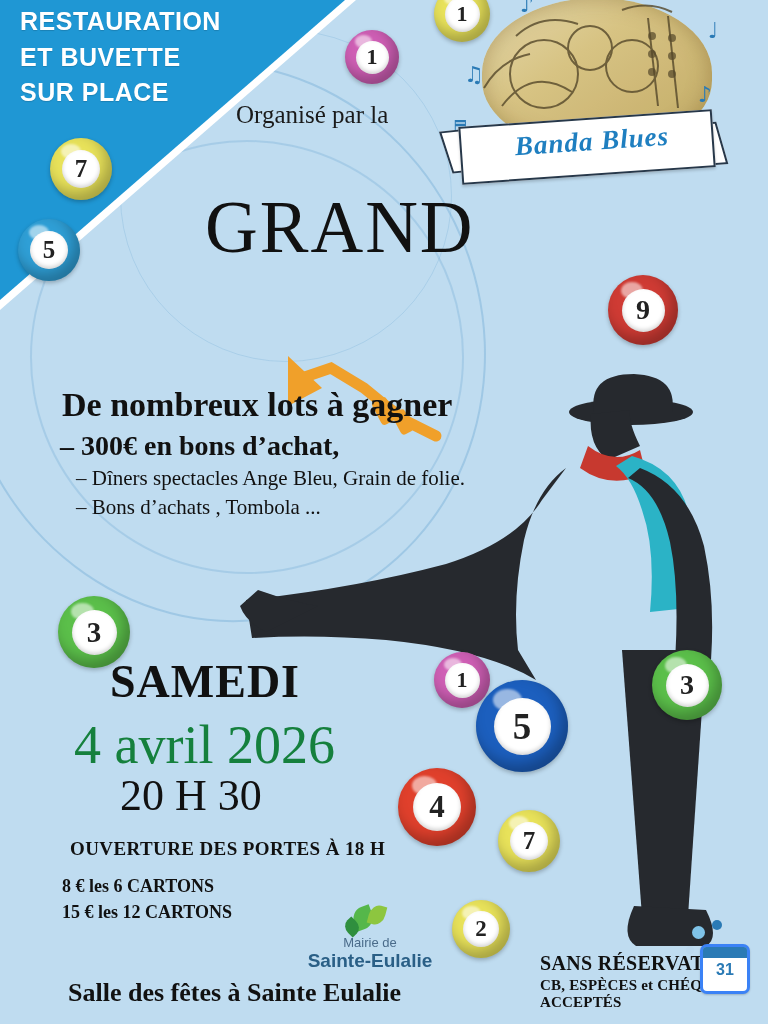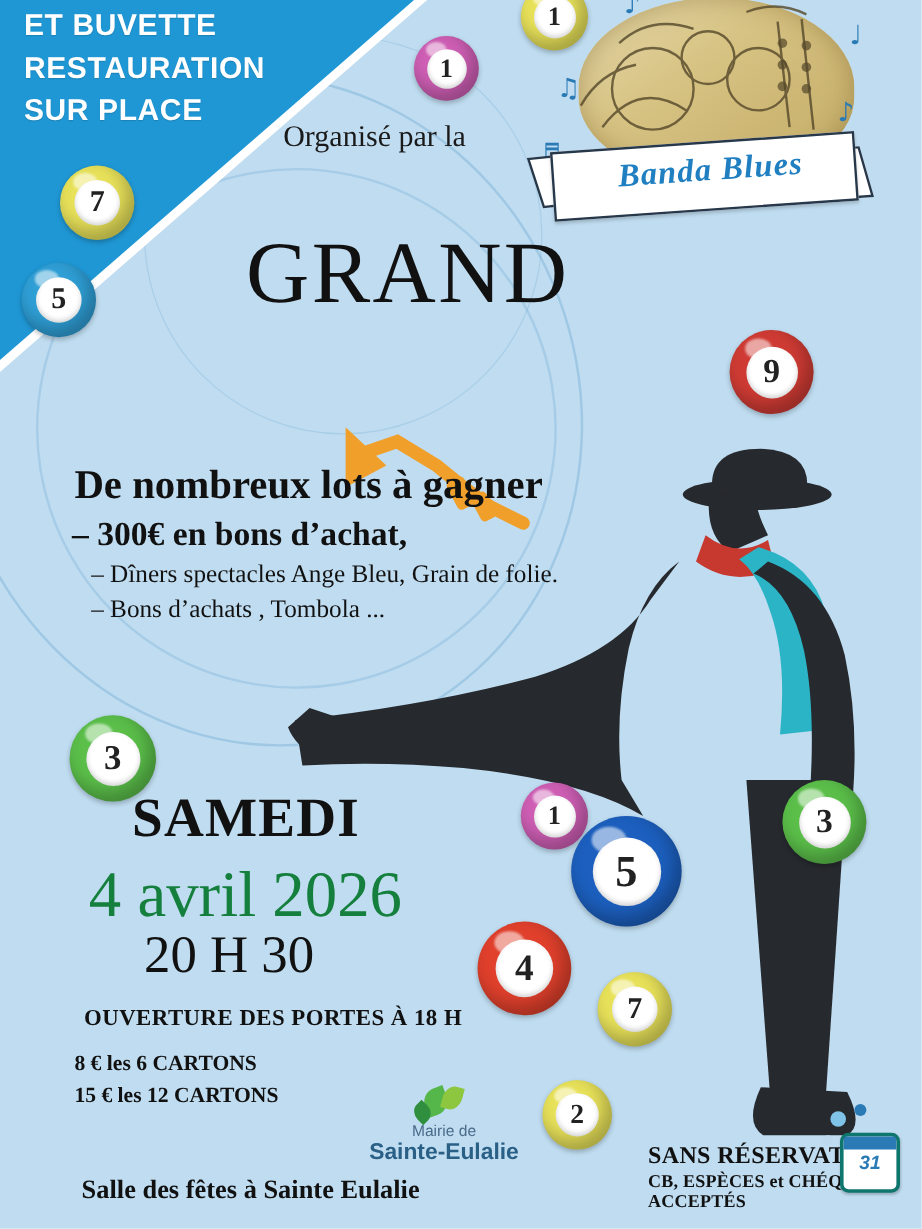--- a/index.html
+++ b/index.html
@@ -153,21 +153,21 @@
     font-family:"Liberation Serif", serif;
     letter-spacing:0.4px;
   }
   .tarifs{
     position:absolute;left:62px;top:873px;
     font-size:18px;font-weight:bold;color:#111;
     line-height:1.45;
   }
   .salle{
     position:absolute;left:68px;top:978px;
-    font-size:22px;font-weight:bold;color:#111;
+    font-size:26px;font-weight:bold;color:#111;
   }
 
   
   .mairie{
     position:absolute;left:305px;top:905px;width:130px;text-align:center;
   }
   .mairie .leaf{
     position:relative;height:30px;
   }
   .mairie .l1{
@@ -187,23 +187,22 @@
 
   
   .reserv{
     position:absolute;left:540px;top:952px;
     font-family:"Liberation Serif", serif;
   }
   .reserv .r1{font-size:20px;font-weight:bold;color:#111;letter-spacing:0.3px;}
   .reserv .r2{font-size:15px;font-weight:bold;color:#111;letter-spacing:0.2px;margin-top:2px;}
   .cal{
     position:absolute;left:700px;top:944px;width:44px;height:44px;
-    background:#ffffff;border:3px solid #0f766e;border-radius:7px;
+    background:#ffffff;border:3px solid #3b82f6;border-radius:7px;
     box-shadow:0 1px 2px rgba(0,0,0,.2);
-    font-style:italic;
   }
   .cal .top{position:absolute;left:0;top:0;right:0;height:11px;background:#2a7ab5;border-radius:3px 3px 0 0;}
   .cal .num{position:absolute;left:0;right:0;top:14px;text-align:center;font-size:16px;font-weight:bold;color:#2a7ab5;font-family:"Liberation Sans",sans-serif;}
   .dot{position:absolute;border-radius:50%;}
   .dot.d1{left:692px;top:926px;width:13px;height:13px;background:#7fc3e8;}
   .dot.d2{left:712px;top:920px;width:10px;height:10px;background:#2a7ab5;}
   .dot.d3{left:686px;top:946px;width:8px;height:8px;background:#bcd9ee;}
 
   
   .musician{position:absolute;left:236px;top:350px;width:520px;height:640px;}
@@ -258,22 +257,22 @@
     <path d="M386 300 L470 300 L452 566 L406 566 Z" fill="#26292e"></path>
 
     <path d="M398 556 Q384 586 400 596 L470 596 Q484 588 470 560 Z" fill="#26292e"></path>
 
     <path d="M30 282 Q10 272 4 256 L22 240 Q56 252 82 256 Z" fill="#26292e"></path>
   </svg>
 
   <div class="corner-white"></div>
   <div class="corner"></div>
   <div class="corner-text">
+    <div>RESTAURATION</div>
     <div>ET BUVETTE</div>
-    <div>RESTAURATION</div>
     <div>SUR PLACE</div>
   </div>
 
   <div class="banda">
     <div class="instruments"></div>
     <svg style="position:absolute;left:20px;top:0;width:250px;height:160px" viewBox="0 0 250 160" xmlns="http://www.w3.org/2000/svg">
       <g stroke="#55482a" stroke-width="2" fill="none" opacity="0.8">
         <circle cx="72" cy="78" r="34"></circle>
         <circle cx="118" cy="52" r="22"></circle>
         <circle cx="160" cy="70" r="26"></circle>

